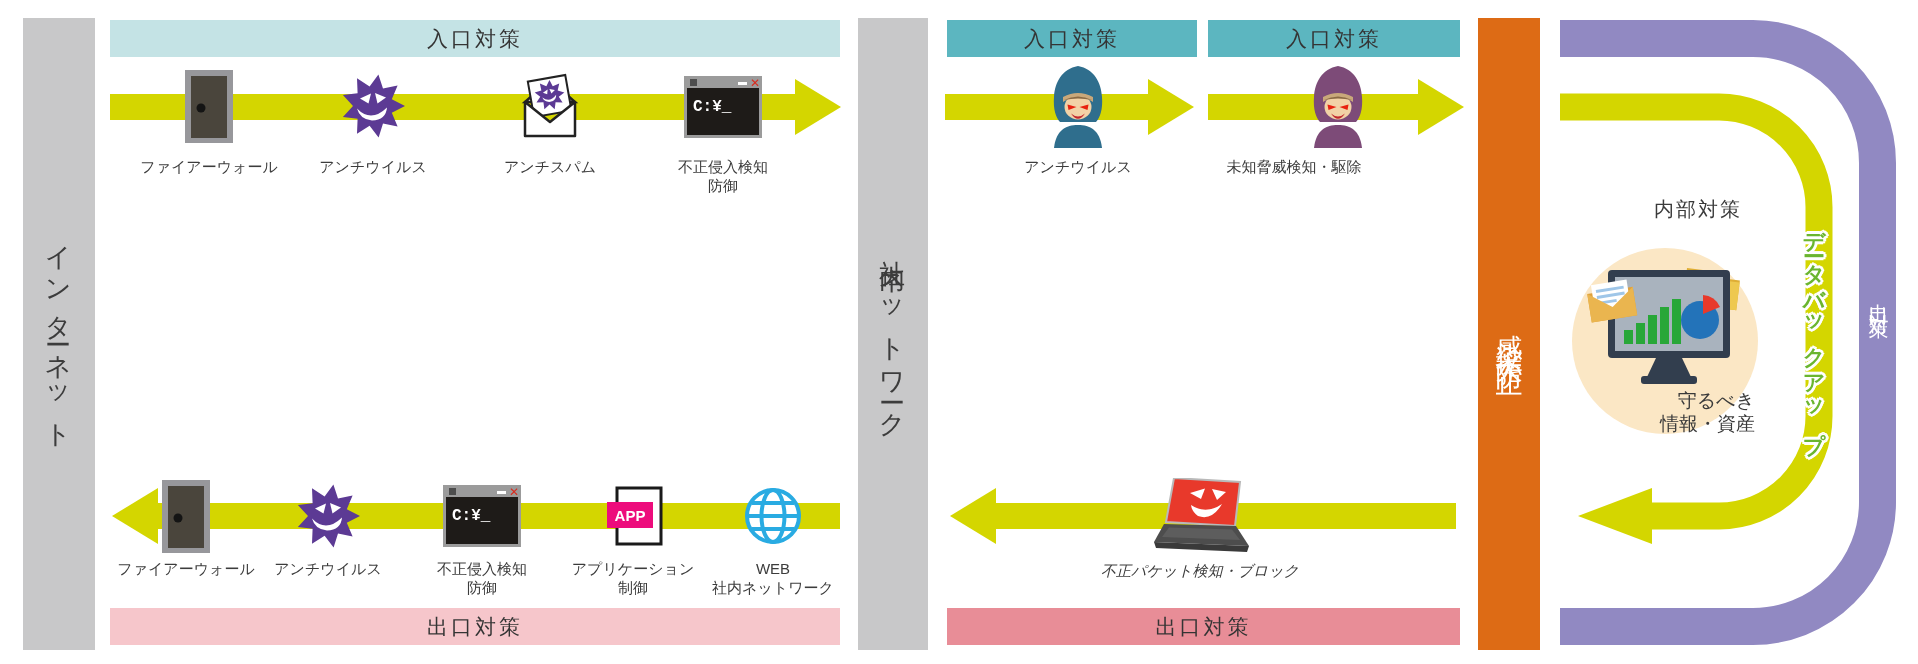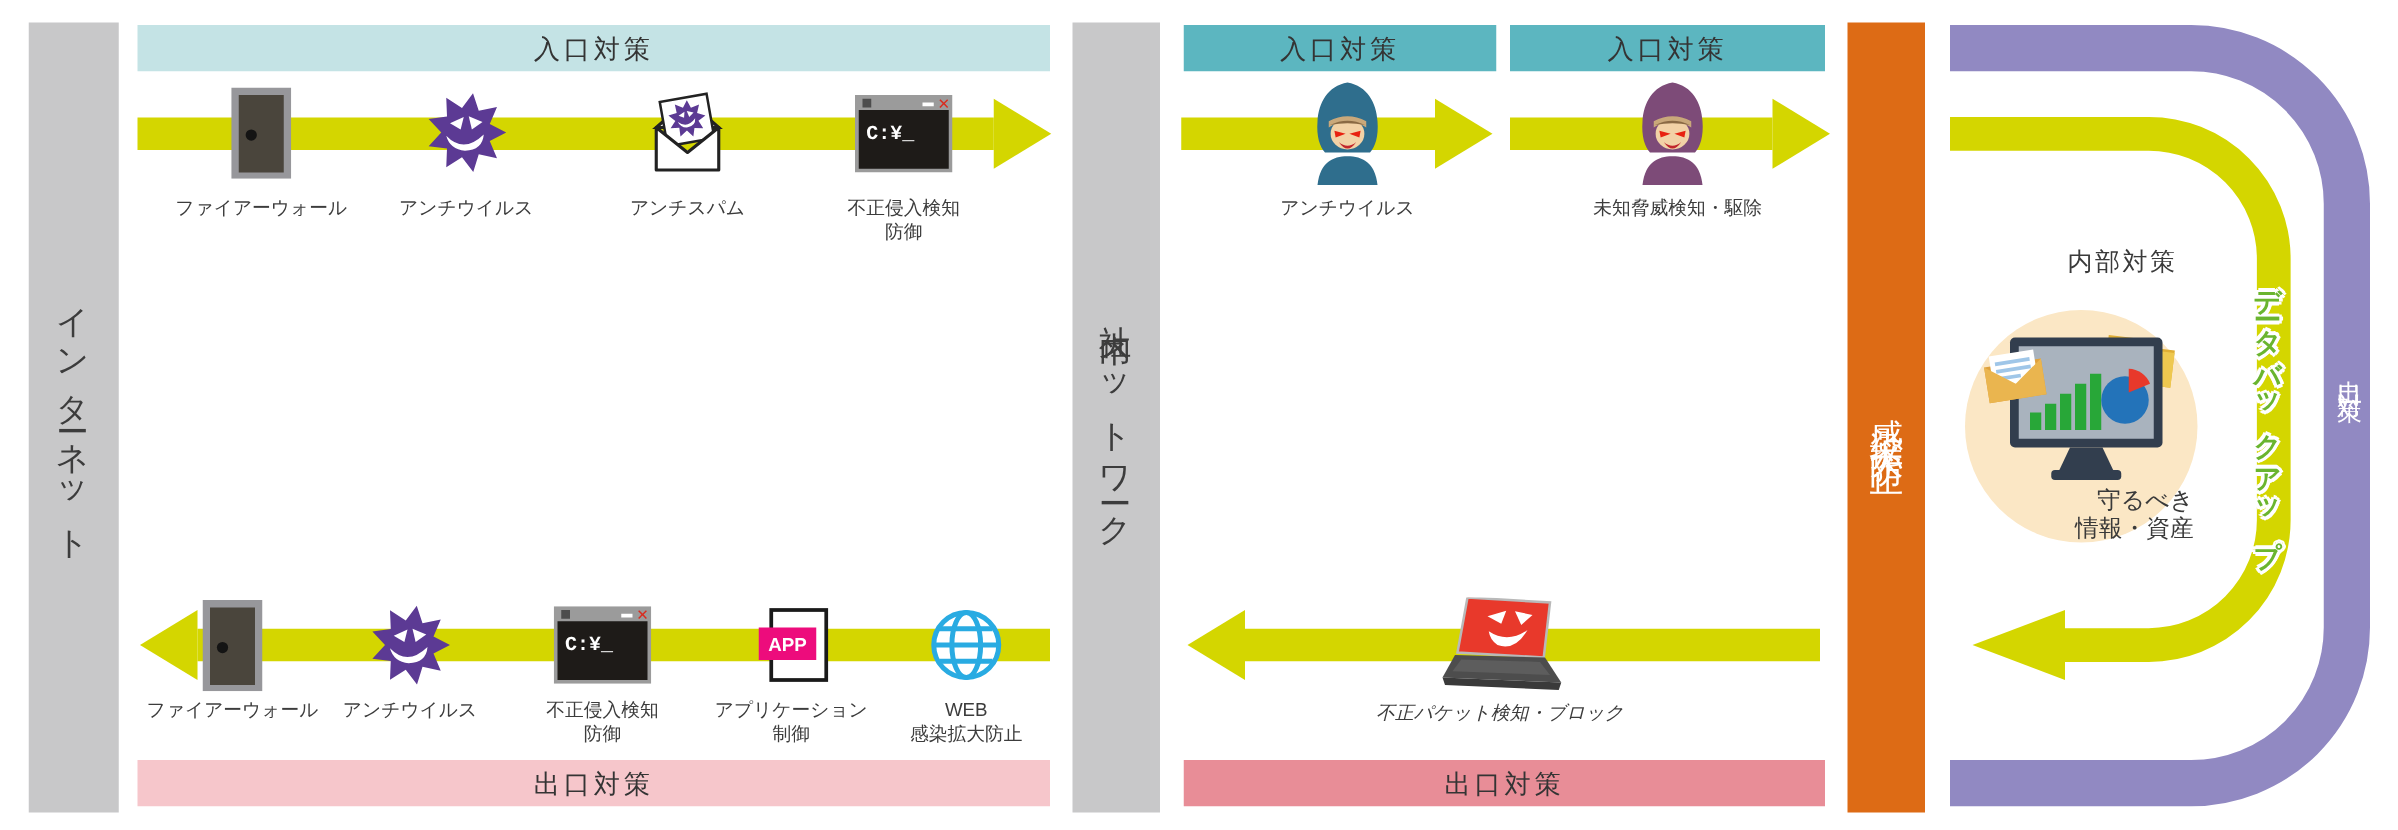--- a/index.html
+++ b/index.html
@@ -174,30 +174,30 @@
     </g>
   </svg>
 
   <div class="lbl" style="left:101px;top:560px;">ファイアーウォール</div>
   <div class="lbl" style="left:243px;top:560px;">アンチウイルス</div>
   <div class="lbl" style="left:397px;top:560px;">不正侵入検知
 防御</div>
   <div class="lbl" style="left:548px;top:560px;">アプリケーション
 制御</div>
   <div class="lbl" style="left:688px;top:560px;">WEB
-感染拡大防止</div>
+社内ネットワーク</div>
 
   <svg class="icon" style="left:1046px;top:64px;--hood:#2f6e8d;" width="64" height="84">
       <use href="#hacker-g"></use>
     </svg>
   <svg class="icon" style="left:1306px;top:64px;--hood:#7d4b78;" width="64" height="84">
       <use href="#hacker-g"></use>
     </svg>
   <div class="lbl" style="left:993px;top:158px;">アンチウイルス</div>
-  <div class="lbl" style="left:1257px;top:158px;">未知脅威検知・駆除</div>
+  <div class="lbl" style="left:1209px;top:158px;">未知脅威検知・駆除</div>
 
   <svg class="icon" style="left:1152px;top:478px;" width="100" height="76" viewBox="0 0 100 76">
     <polygon points="22,0 88,4 83,48 14,44" fill="#e8392b" stroke="#b9b9b9" stroke-width="2"></polygon>
     <polygon points="38,15 53,10.5 49,21" fill="#fff"></polygon>
     <polygon points="60,11 74,14 65,22" fill="#fff"></polygon>
     <path d="M39 27 Q54 37 70 26 Q60 43 46 38 Q40 34 39 27 Z" fill="#fff"></path>
     <polygon points="12,46 84,48 97,68 2,64" fill="#4d4d4d"></polygon>
     <polygon points="17,49.5 80,51.5 88,62 10,59" fill="#5d5d5d"></polygon>
     <polygon points="2,64 97,68 95,74 4,70" fill="#3a3a3a"></polygon>
   </svg>

